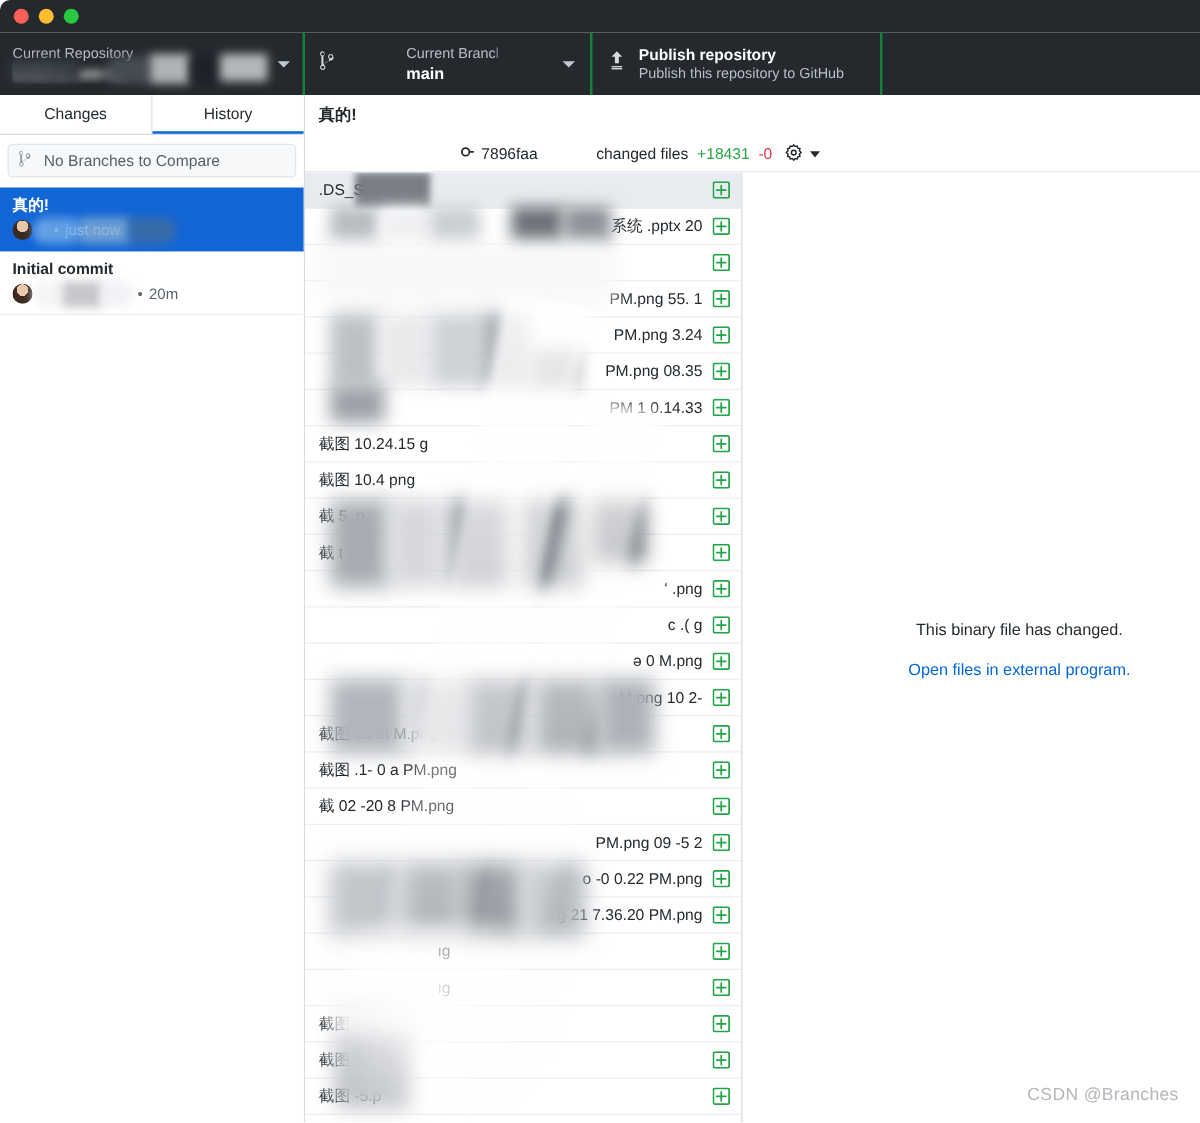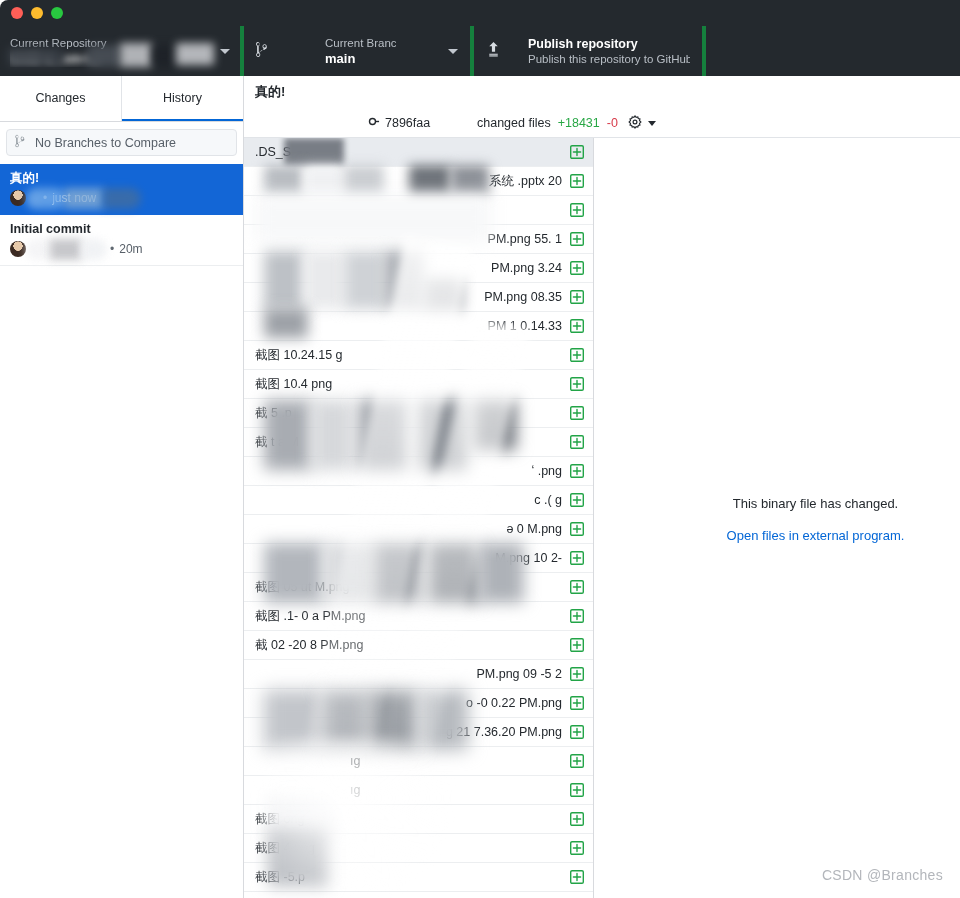--- a/index.html
+++ b/index.html
@@ -32,26 +32,26 @@
   
   .toolbar {
     position: absolute; left: 0; top: 26px;
     width: 960px; height: 50px;
     background: #24292e;
     display: flex;
   }
   .tb-item {
     height: 50px;
     display: flex; align-items: center;
-    border-right: 4px solid #15803d;
+    border-right: 2px solid #15803d;
     position: relative;
   }
   .tb-repo { width: 244px; padding: 0 10px; }
   .tb-branch { width: 230px; padding: 0 12px; gap: 44px; }
-  .tb-publish { width: 232px; padding: 0 12px; gap: 17px; }
+  .tb-publish { width: 232px; padding: 0 12px; }
   .tb-rest { flex: 1; border-right: none; }
 
   .tb-icon { margin-right: 10px; flex: 0 0 auto; }
   .tb-text { flex: 1; min-width: 0; overflow: hidden; }
   .tb-label {
     font-size: 11.5px; color: #b9bfc6;
     line-height: 15px; white-space: nowrap;
   }
   .tb-value {
     font-size: 13px; color: #ffffff; font-weight: bold;
@@ -79,21 +79,21 @@
   
   .sidebar {
     position: absolute; left: 0; top: 76px;
     width: 244px; height: 822px;
     background: #ffffff;
     border-right: 1px solid #d8dade;
     border-bottom-left-radius: 8px;
     overflow: hidden;
   }
   .tabs {
-    display: flex; height: 46px;
+    display: flex; height: 32px;
     border-bottom: 1px solid #d8dade;
   }
   .tab {
     flex: 1; display: flex; align-items: center; justify-content: center;
     font-size: 12.5px; color: #24292e;
     border-bottom: 2px solid transparent;
     cursor: default;
   }
   .tab.active { border-bottom-color: #0366d6; }
   .tab-divider { width: 1px; background: #e1e4e8; height: 100%; }

